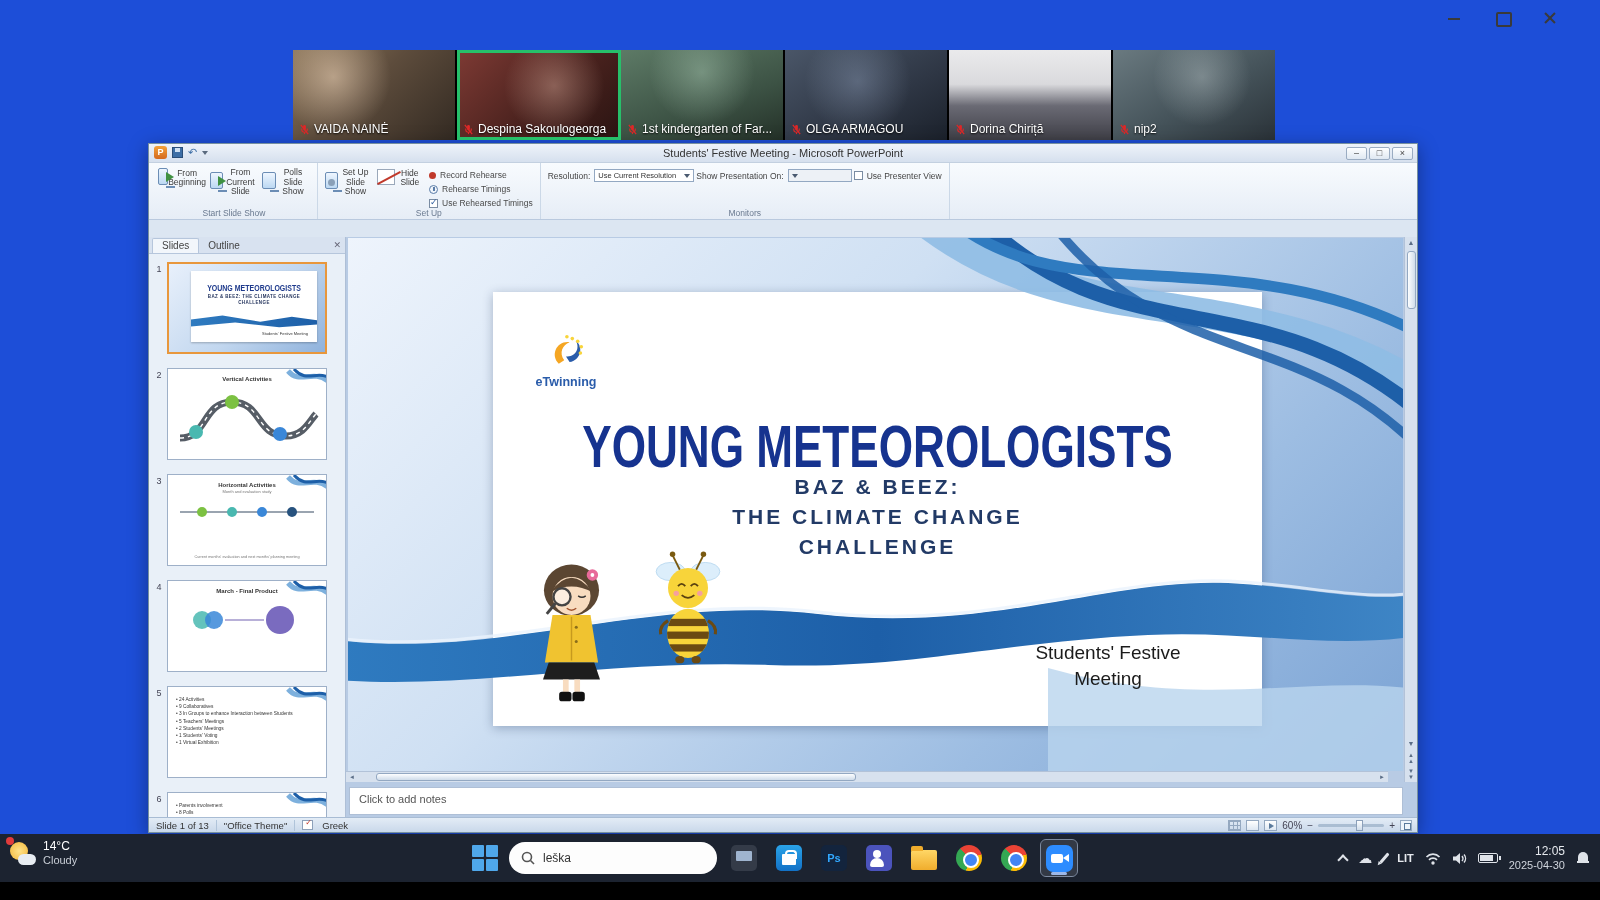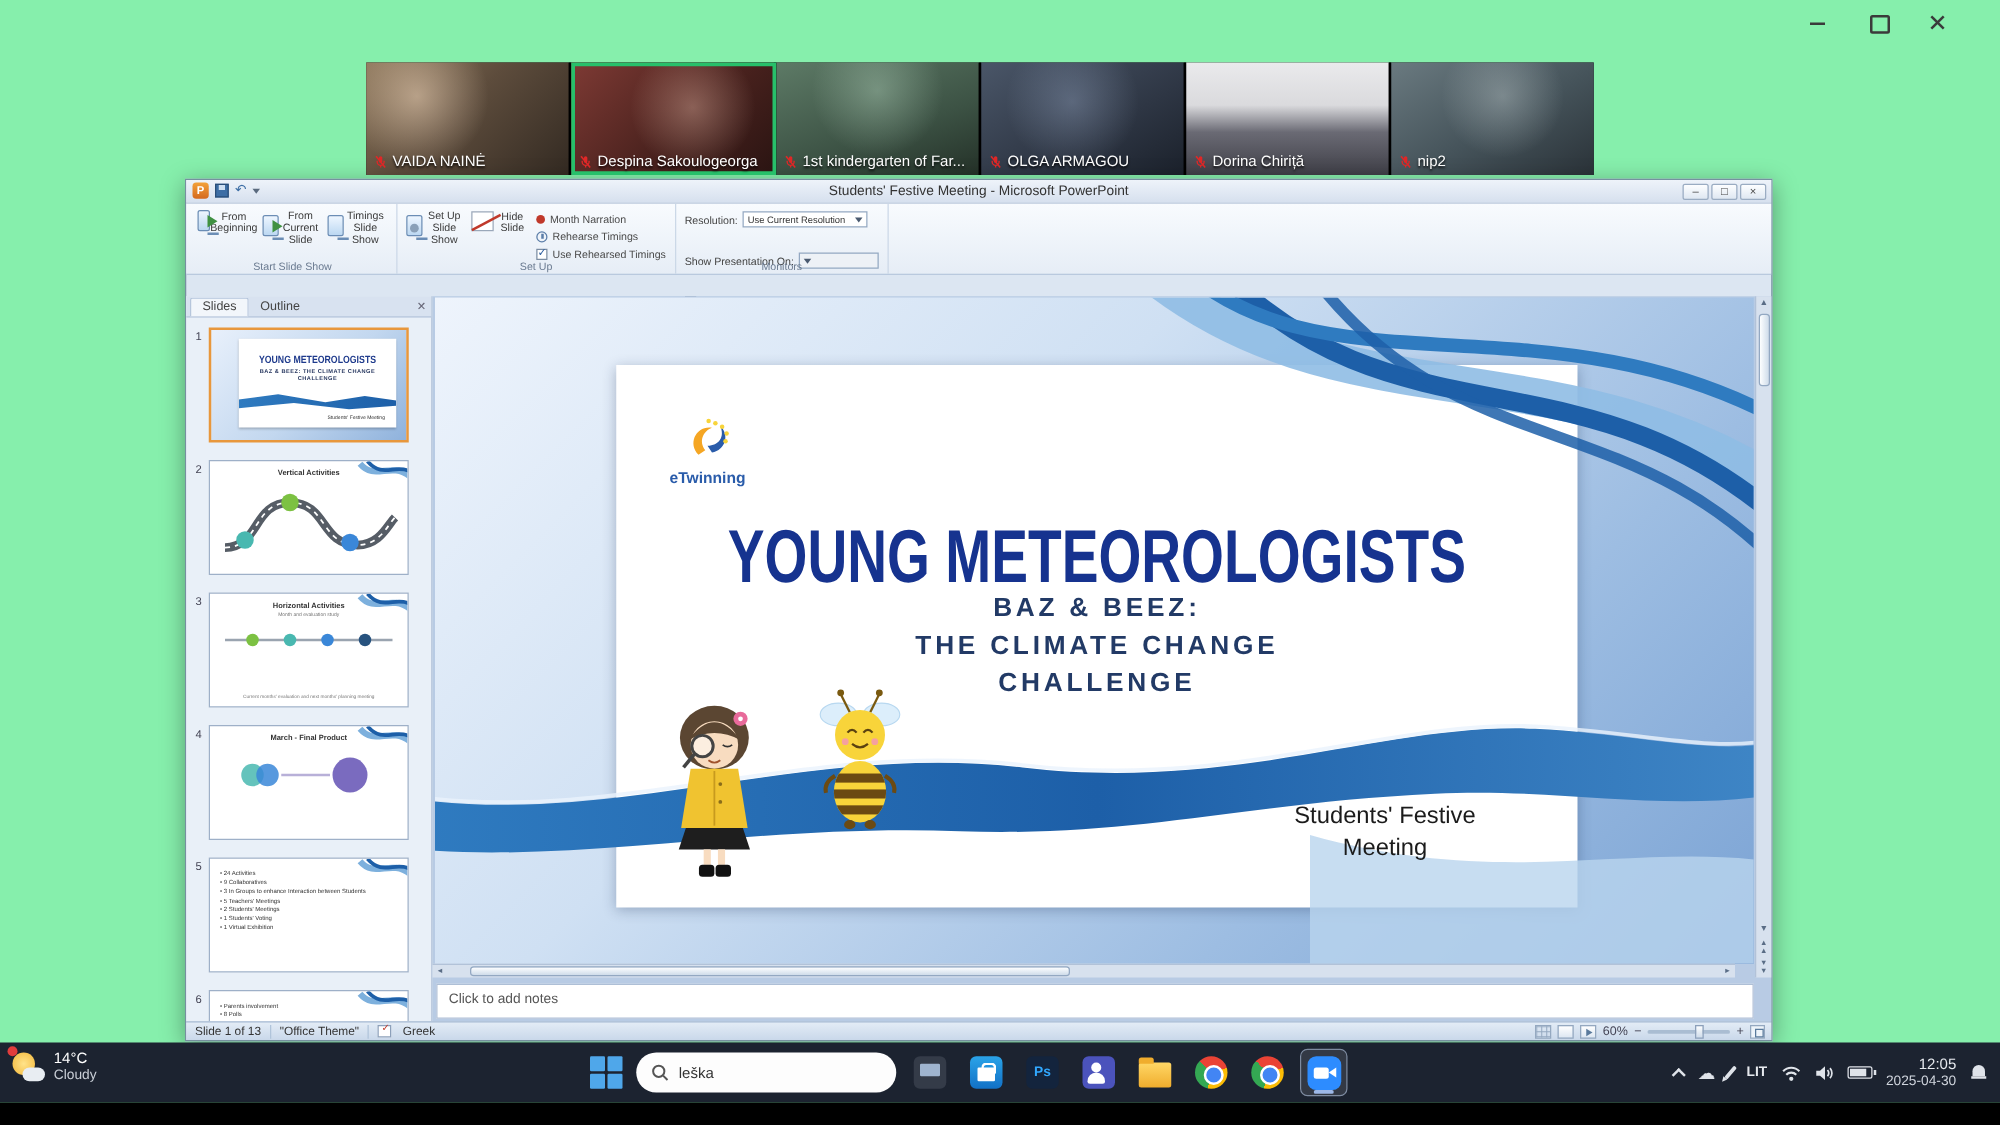--- a/index.html
+++ b/index.html
@@ -1,18 +1,18 @@
 <!DOCTYPE html>
 <html><head>
 <meta charset="utf-8">
 <style>
 *{margin:0;padding:0;box-sizing:border-box}
 html,body{background:#000}
 body{font-family:"Liberation Sans",sans-serif}
-.screen{position:relative;width:1600px;height:900px;background:#86efac;overflow:hidden}
+.screen{position:relative;width:1600px;height:900px;background:#1d4ed8;overflow:hidden}
 
 
 .top-controls{position:absolute;top:10px;right:42px;display:flex;gap:32px;align-items:center}
 .tc{width:16px;height:16px;position:relative;cursor:pointer}
 .tc-min::after{content:"";position:absolute;left:2px;top:8px;width:12px;height:2px;background:#3a3a3a}
 .tc-max::after{content:"";position:absolute;left:2px;top:2px;width:12px;height:11px;border:2px solid #3a3a3a;border-radius:2px}
 .tc-close::before,.tc-close::after{content:"";position:absolute;left:7px;top:1px;width:2px;height:14px;background:#3a3a3a}
 .tc-close::before{transform:rotate(45deg)}.tc-close::after{transform:rotate(-45deg)}
 
 
@@ -62,21 +62,21 @@
 .sml{display:flex;align-items:center;gap:4px;font-size:8.5px;color:#4a4a4a;height:12px;cursor:pointer}
 .recdot{width:7px;height:7px;border-radius:50%;background:#c0392b}
 .clockic{width:9px;height:9px;border-radius:50%;border:1.5px solid #5b7da8;position:relative}
 .clockic::after{content:"";position:absolute;left:3px;top:1px;width:1.5px;height:4px;background:#5b7da8}
 .cb{width:9px;height:9px;border:1px solid #7a8ca2;background:#fff;position:relative;flex:0 0 auto}
 .cb.checked::after{content:"✓";position:absolute;left:0;top:-3px;font-size:9px;color:#2f5fa0}
 .mrow{display:flex;align-items:center;gap:4px;font-size:8.5px;color:#444;height:15px}
 .combo{width:100px;height:13px;border:1px solid #93a8c2;background:#fff;font-size:7.5px;display:flex;align-items:center;justify-content:space-between;padding:0 3px;color:#333}
 .combo.dis{background:#edf1f6;width:64px;color:#999}
 .ccaret{width:0;height:0;border-left:3px solid transparent;border-right:3px solid transparent;border-top:4px solid #4a5a70}
-.moncol{display:flex;flex-direction:column;gap:18px;padding-top:2px}
+.moncol{display:flex;flex-direction:row;gap:2px;padding-top:2px}
 
 .ppt-body{position:absolute;top:93px;left:0;right:0;bottom:15px;display:flex}
 
 .slides-panel{width:197px;background:#e9f0f8;border-right:1px solid #aebfd6;display:flex;flex-direction:column}
 .panel-tabs{height:17px;display:flex;align-items:flex-end;background:#d8e2f0;border-bottom:1px solid #b6c6dc;padding-left:3px;position:relative;flex:0 0 auto}
 .ptab{font-size:10px;color:#444;padding:1px 9px 2px;cursor:pointer}
 .ptab.active{background:#f2f6fb;border:1px solid #b6c6dc;border-bottom:none;border-radius:2px 2px 0 0}
 .pclose{position:absolute;right:4px;top:3px;font-size:9px;color:#667;cursor:pointer}
 .thumbs{flex:1;overflow:hidden;padding:8px 4px 0 2px}
 .thumb-row{display:flex;margin-bottom:14px;cursor:pointer}
@@ -303,38 +303,38 @@
           <div class="lbl">From Beginning</div>
         </div>
         <div class="bigbtn">
           <div class="mon">
               <span class="play"></span>
             </div>
           <div class="lbl">From Current Slide</div>
         </div>
         <div class="bigbtn">
           <div class="mon"></div>
-          <div class="lbl">Timings Slide Show</div>
+          <div class="lbl">Polls Slide Show</div>
         </div>
         <div class="glabel">Start Slide Show</div>
       </div>
 
       <div class="rgroup">
         <div class="bigbtn">
           <div class="mon gear"></div>
           <div class="lbl">Set Up Slide Show</div>
         </div>
         <div class="bigbtn">
           <div class="hideic"></div>
           <div class="lbl">Hide Slide</div>
         </div>
         <div class="smlcol">
           <div class="sml">
             <span class="recdot"></span>
-            <span>Month Narration</span>
+            <span>Record Rehearse</span>
           </div>
           <div class="sml">
             <span class="clockic"></span>
             <span>Rehearse Timings</span>
           </div>
           <div class="sml">
             <span class="cb checked"></span>
             <span>Use Rehearsed Timings</span>
           </div>
         </div>

